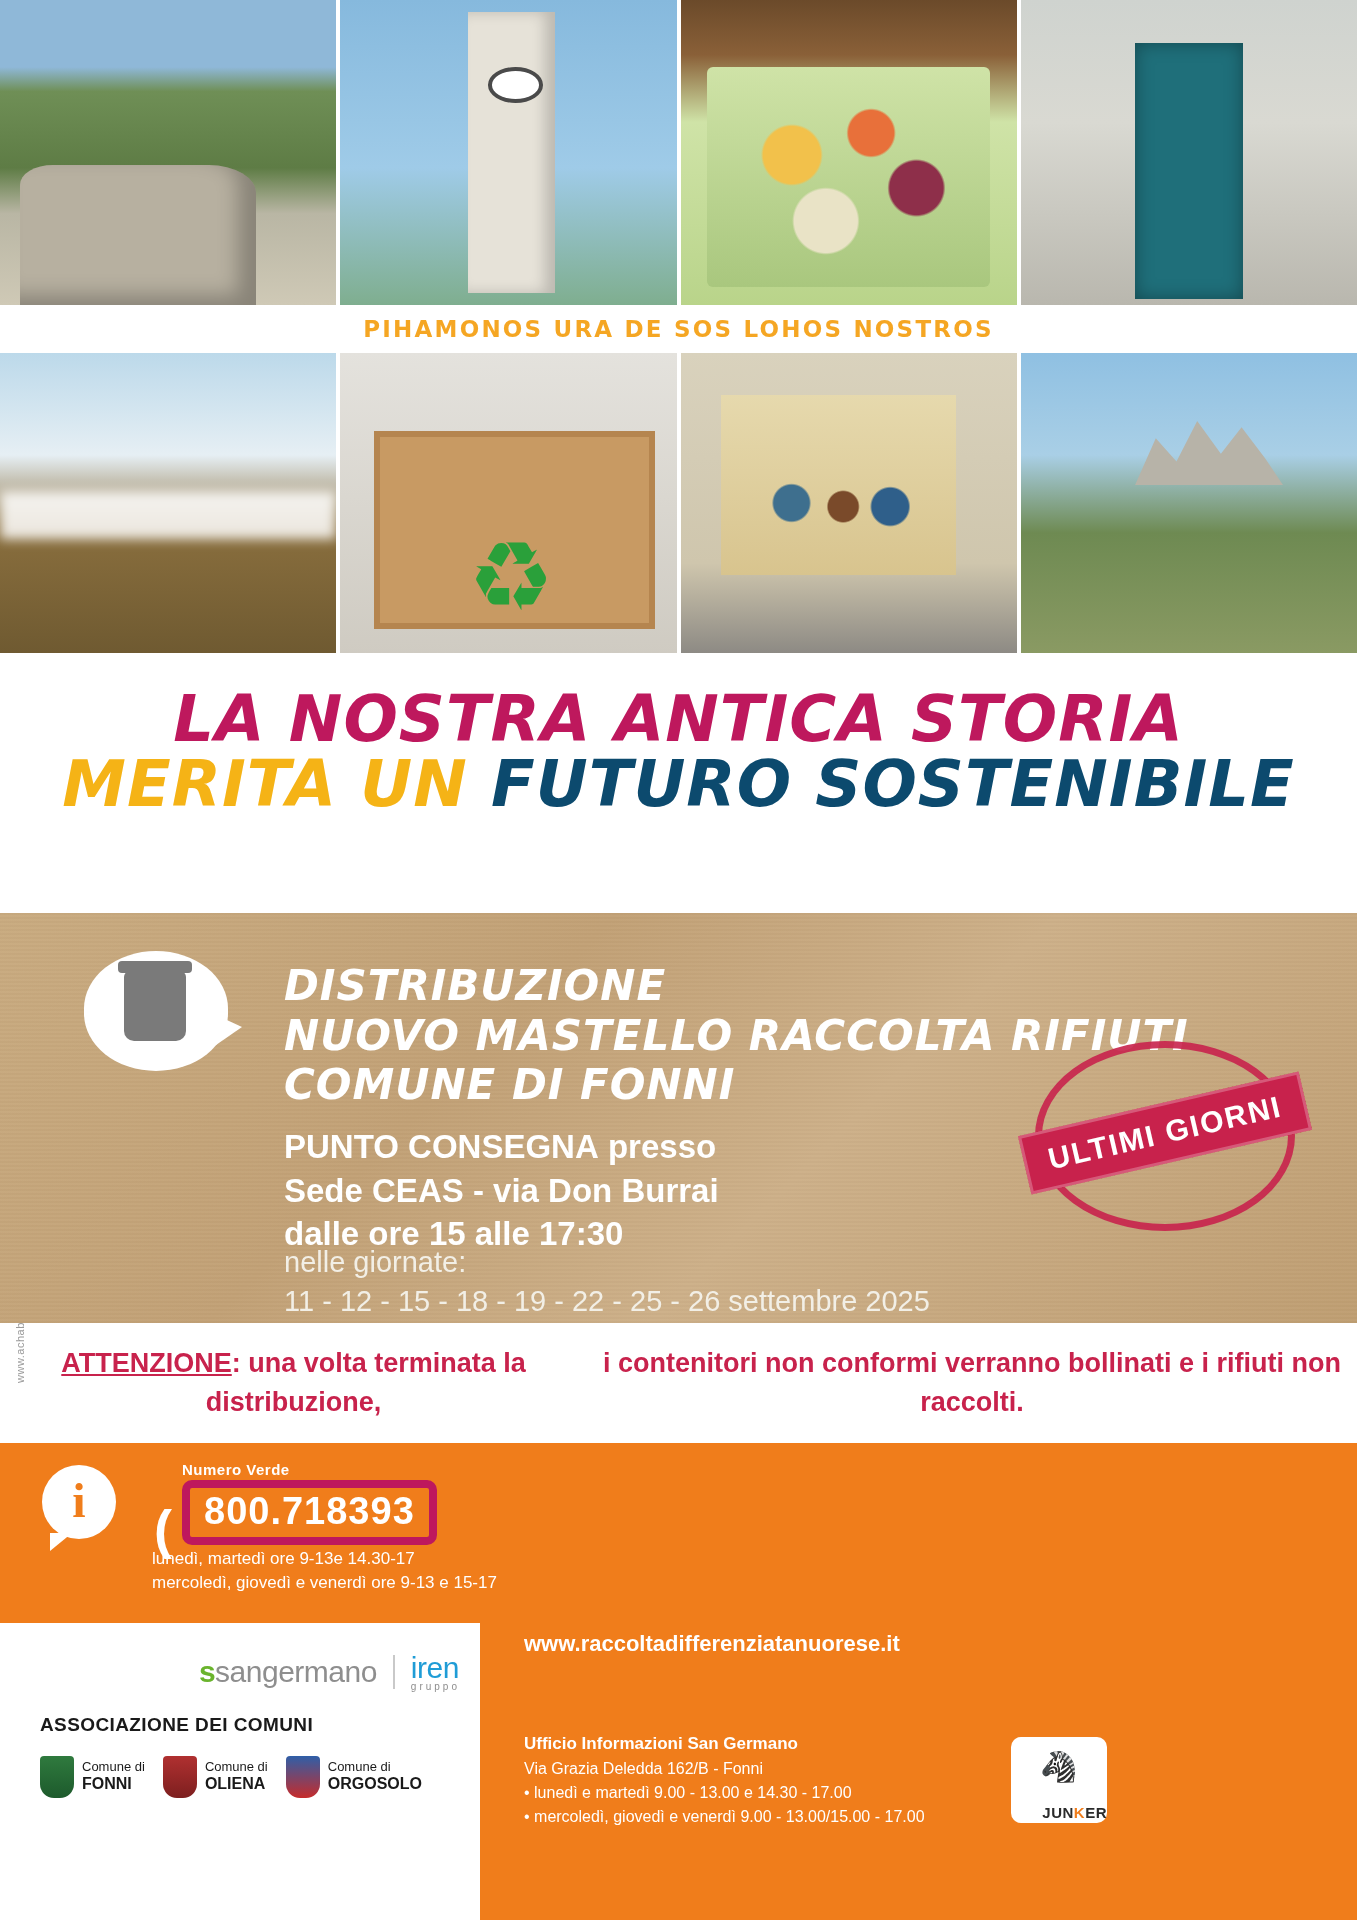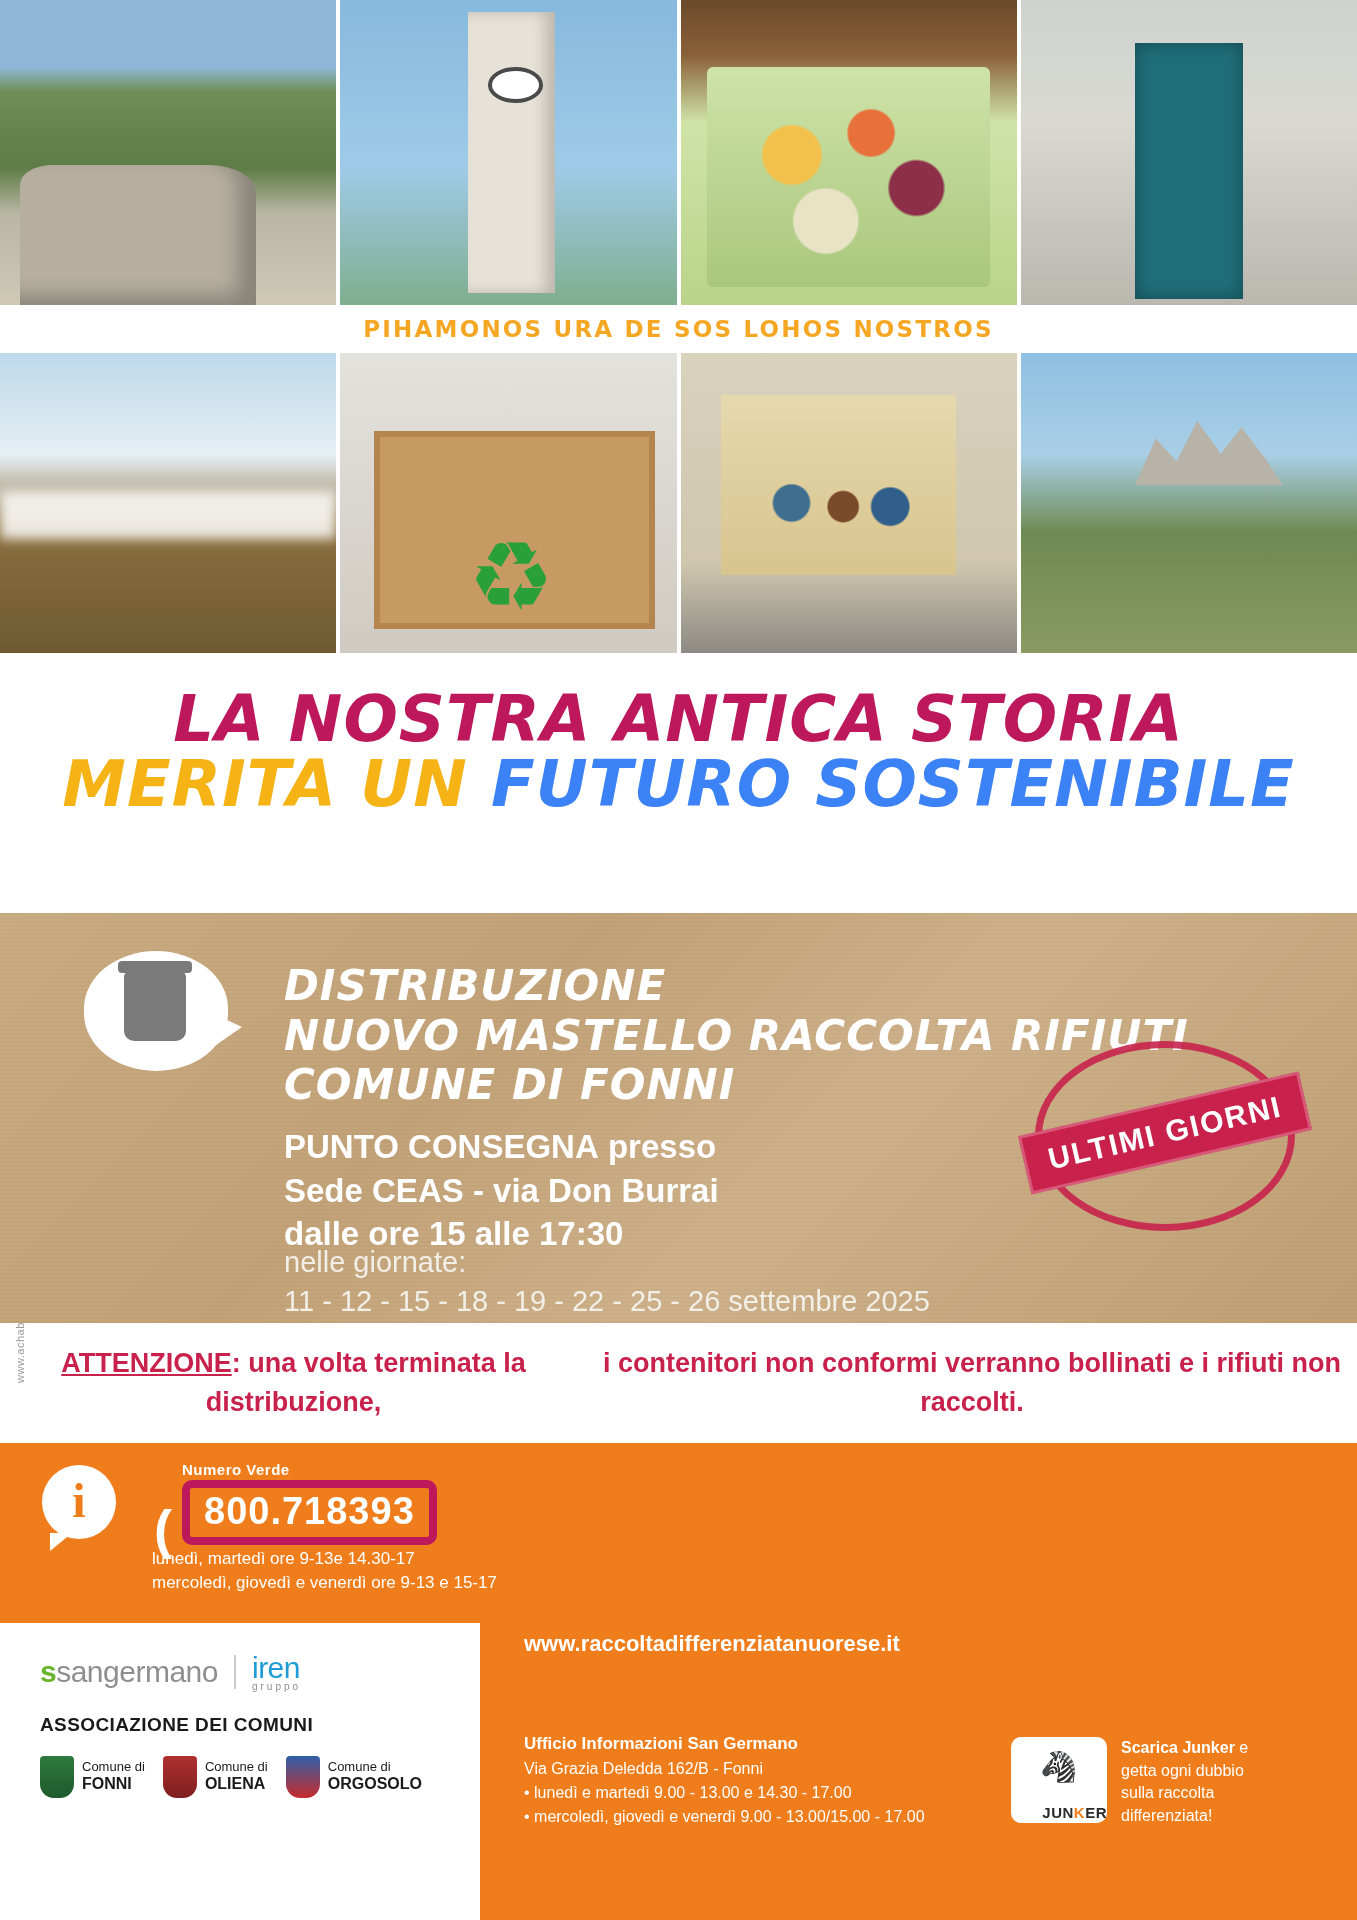--- a/index.html
+++ b/index.html
@@ -49,21 +49,21 @@
 
   
   .headline-wrap{ position:relative; height:260px; background:#fff; }
   .headline{
     position:absolute; left:0; right:0; top:34px; text-align:center;
     font-family:"DejaVu Sans", sans-serif; font-weight:bold; font-style:italic;
     letter-spacing:1px; line-height:1.02;
   }
   .hl-1{ font-size:64px; color:#be185d; }
   .hl-2{ font-size:64px; color:#f5b316; }
-  .hl-2 .orange{ color:#3b82f6;margin-top:47px; }
+  .hl-2 .orange{ color:#0c4a6e;margin-top:47px; }
 
   .sidecredit{
     position:absolute; left:14px; top:730px;
     transform:rotate(-90deg); transform-origin:left top;
     font-size:11px; color:#9a9a9a; letter-spacing:.5px;
   }
 
   
   .kraft{
     position:relative; height:410px;
@@ -139,21 +139,21 @@
   .numverde-wrap{ position:absolute; left:150px; top:18px;padding-left:32px; }
   .nv-label{ font-size:15px; font-weight:bold; letter-spacing:.5px; margin-bottom:2px; }
   .nv-box{ border:8px solid #be185d; border-radius:10px; padding:2px 14px 4px; display:inline-block; }
   .nv-num{ font-size:38px; font-weight:bold; letter-spacing:1px; }
   .nv-paren{ position:absolute; left:-28px; top:18px; font-size:54px; font-weight:bold; }
   .orari{ position:absolute; left:152px; top:104px; font-size:17px; line-height:1.42; }
 
   
   .bottomrow{ display:flex; height:317px; }
   .whitebox{ width:480px; background:#fff; box-sizing:border-box; padding:28px 20px 0 40px; }
-  .logoline{ display:flex; align-items:center; gap:16px; }
+  .logoline{ display:flex; align-items:center; gap:16px;justify-content:flex-end; }
   .sg-logo{ font-size:30px; color:#8e8e8e; letter-spacing:-.5px; }
   .sg-logo b{ color:#6ab42d; font-weight:bold; }
   .divider-v{ width:2px; height:34px; background:#c9c9c9; }
   .iren{ font-size:30px; color:#1f9cd6; letter-spacing:-.5px; }
   .iren small{ display:block; font-size:10px; color:#8e8e8e; letter-spacing:3px; margin-top:-4px; }
   .assoc{ margin-top:22px; font-weight:bold; font-size:19px; color:#1a1a1a; letter-spacing:.4px; }
   .comuni{ display:flex; gap:18px; margin-top:20px; }
   .comune{ display:flex; align-items:center; gap:8px; }
   .crest{ width:34px; height:42px; border-radius:4px 4px 14px 14px; }
   .crest.c1{ background:linear-gradient(180deg,#2f7a3e,#1d5a2c); }
@@ -299,23 +299,17 @@
         <b>Ufficio Informazioni San Germano</b><br>
         <span>Via Grazia Deledda 162/B - Fonni</span><br>
         <span>• lunedì e martedì 9.00 - 13.00 e 14.30 - 17.00</span><br>
         <span>• mercoledì, giovedì e venerdì 9.00 - 13.00/15.00 - 17.00</span>
       </div>
       <div class="junker">
         <div class="junker-card">
           <div class="jmark">🦓</div>
           <div class="jname">JUN<em>K</em>ER</div>
         </div>
-        <div class="junker-txt">
-          <b>Scarica Junker</b><span> e</span><br>
-          <span>getta ogni dubbio</span><br>
-          <span>sulla raccolta</span><br>
-          <span>differenziata!</span>
-        </div>
       </div>
     </div>
   </div>
 
 </div>
 
 </body></html>

